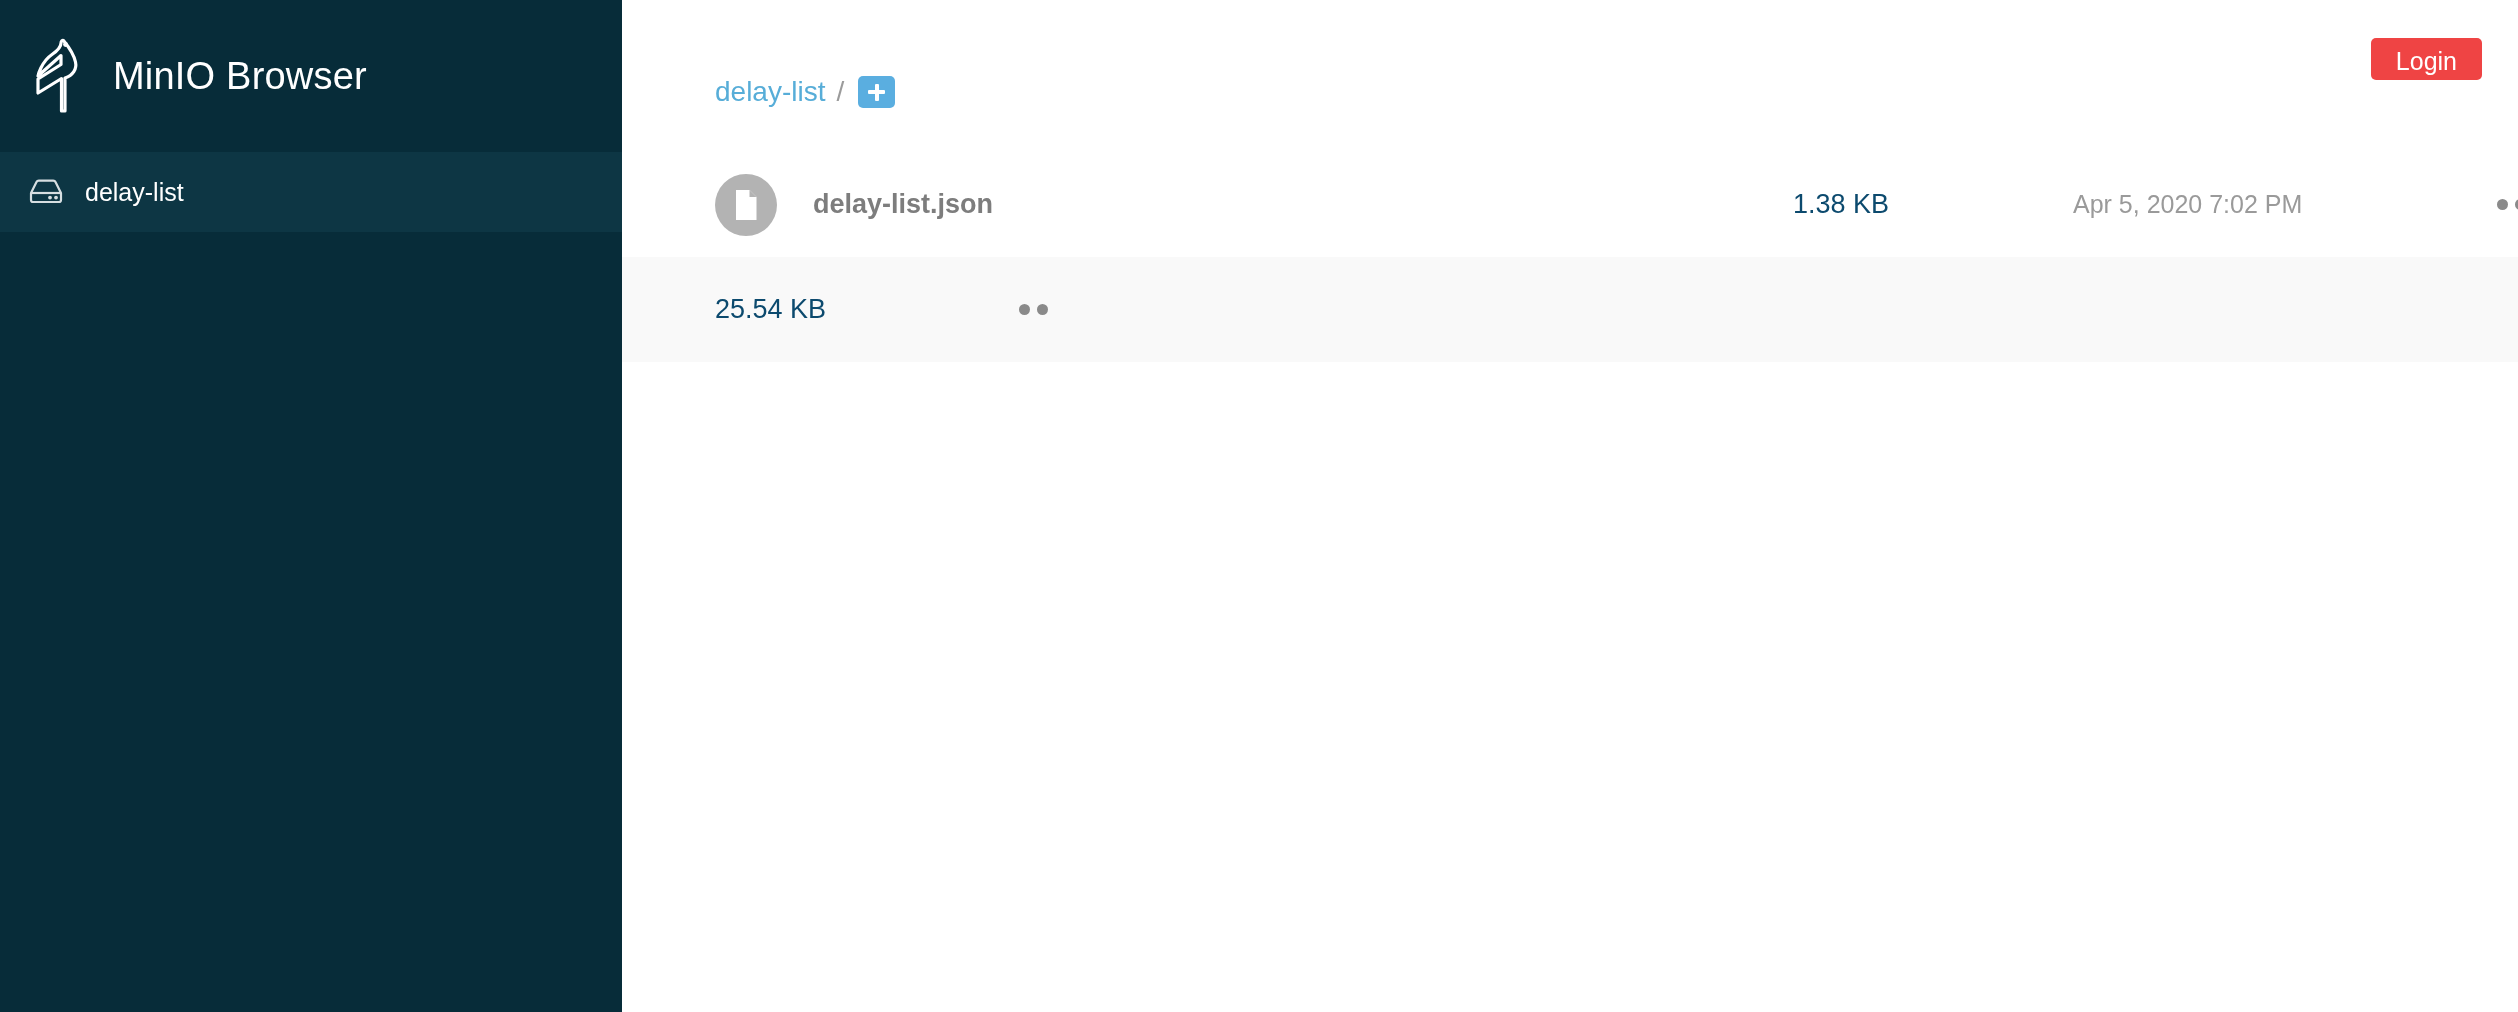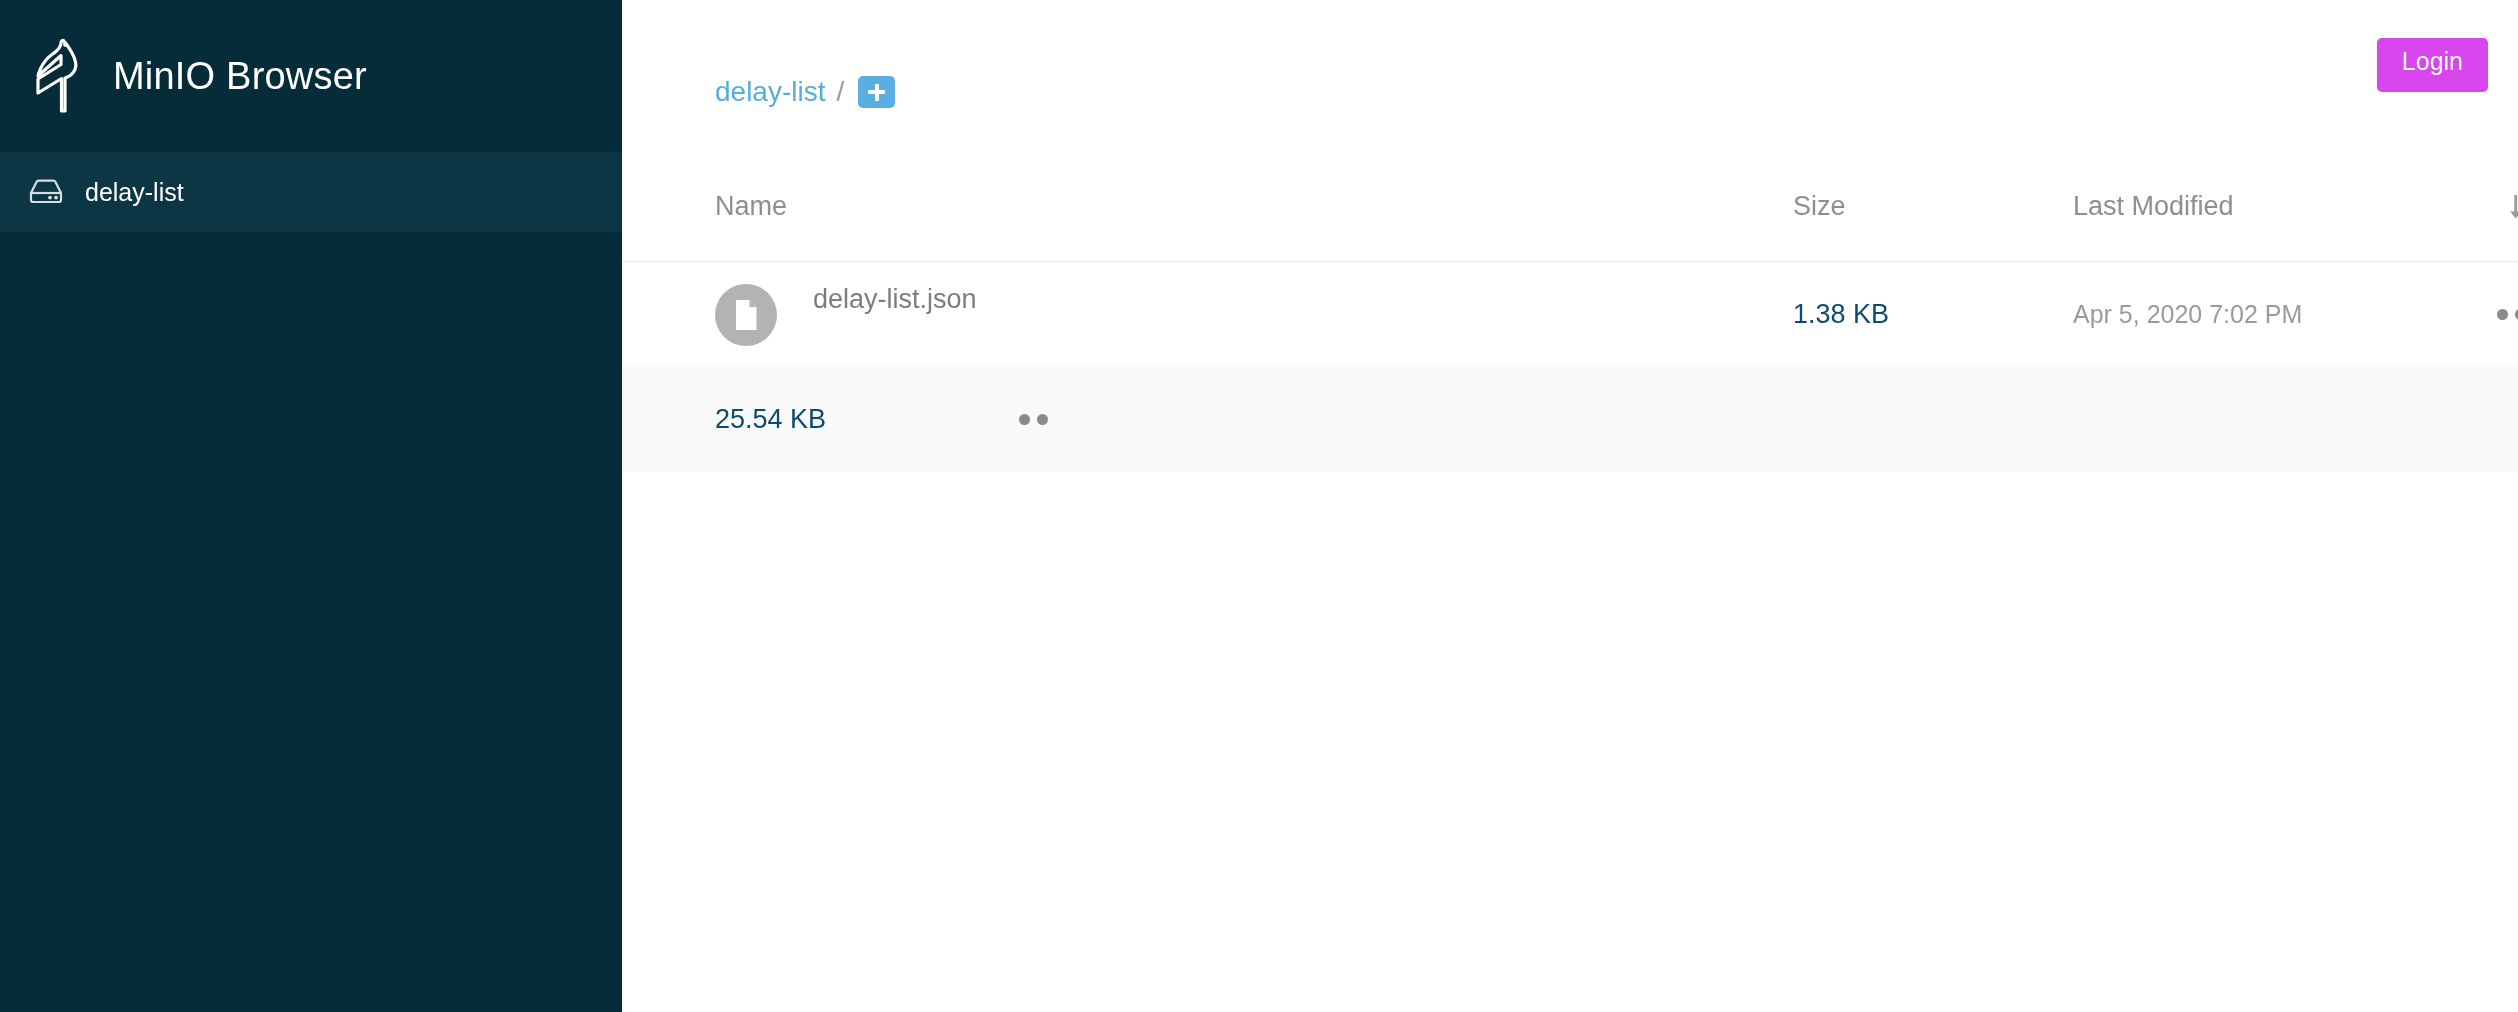--- a/index.html
+++ b/index.html
@@ -139,29 +139,29 @@
     width: 17px; height: 4px;
     left: 10px; top: 14px;
   }
   .new-folder-btn::after {
     width: 4px; height: 17px;
     left: 16.5px; top: 7.5px;
   }
 
   .login-btn {
     position: absolute;
-    right: 30px;
+    right: 36px;
     top: 38px;
-    background: #d946ef;
+    background: #ef4444;
     color: #ffffff;
     border: none;
     border-radius: 5px;
     font-family: "Liberation Sans", sans-serif;
     font-size: 25px;
-    padding: 10px 25px 16px 25px;
+    padding: 10px 25px 4px 25px;
     cursor: pointer;
     line-height: 1.1;
   }
 
   
   .file-table {
     position: absolute;
     left: 0;
     right: 0;
     top: 152px;
@@ -196,20 +196,22 @@
     padding-left: 93px;
     padding-right: 30px;
     cursor: pointer;
   }
   .table-row.shade { background: #f9f9f9; }
 
   .cell-name {
     width: 1078px;
     flex: 0 0 1078px;
     display: flex;
+    align-items: center;
+    font-weight: bold;
   }
 
   .file-badge {
     width: 62px;
     height: 62px;
     flex: 0 0 62px;
     border-radius: 50%;
     display: flex;
     align-items: center;
     justify-content: center;
@@ -306,37 +308,20 @@
         <a class="crumb-link" href="#">delay-list</a>
         <span class="crumb-sep">/</span>
         <button class="new-folder-btn"></button>
       </div>
 
       <button class="login-btn">Login</button>
     </div>
 
     <div class="file-table">
 
-      <div class="table-head">
-        <div class="th th-name">Name</div>
-        <div class="th th-size">Size</div>
-        <div class="th th-date">Last Modified</div>
-        <div class="th th-sort">
-          <span>
-            <svg class="sort-icon" viewBox="0 0 34 34" xmlns="http://www.w3.org/2000/svg">
-              <g fill="#9a9a9a">
-                <rect x="8.3" y="5" width="2.8" height="20"></rect>
-                <polygon points="4.2,21.5 15.2,21.5 9.7,28.5"></polygon>
-                <text x="19" y="15.5" font-family="Liberation Sans, sans-serif" font-size="14" font-weight="bold" fill="#9a9a9a">9</text>
-                <text x="19.5" y="29.5" font-family="Liberation Sans, sans-serif" font-size="14" font-weight="bold" fill="#9a9a9a">1</text>
-              </g>
-            </svg>
-          </span>
-        </div>
-      </div>
 
       <div class="table-row">
         <div class="cell-name">
           <span class="file-badge badge-doc">
             <svg width="30" height="34" viewBox="0 0 30 34" xmlns="http://www.w3.org/2000/svg">
               <path d="M5 2 L18.5 2 L25.5 9 L25.5 32 L5 32 Z" fill="#ffffff"></path>
               <path d="M18.5 2 L18.5 9 L25.5 9 Z" fill="#b3b3b3"></path>
             </svg>
           </span>
           <span class="file-name">delay-list.json</span>

